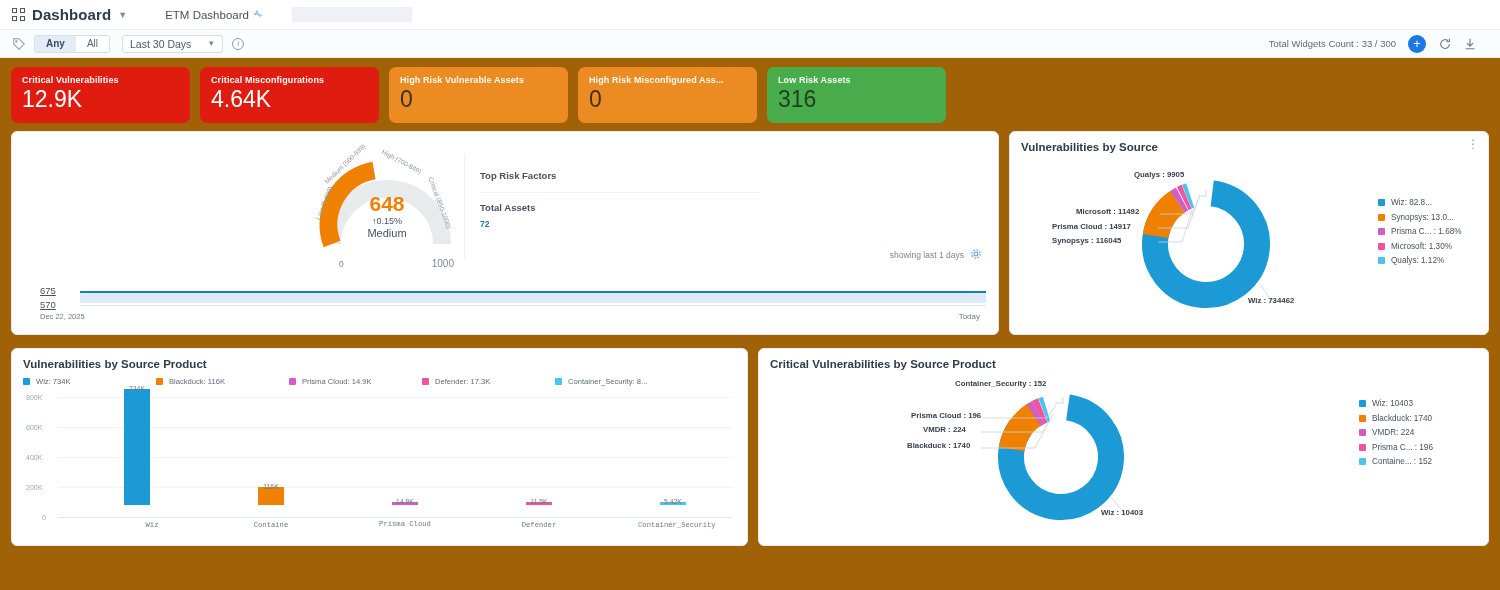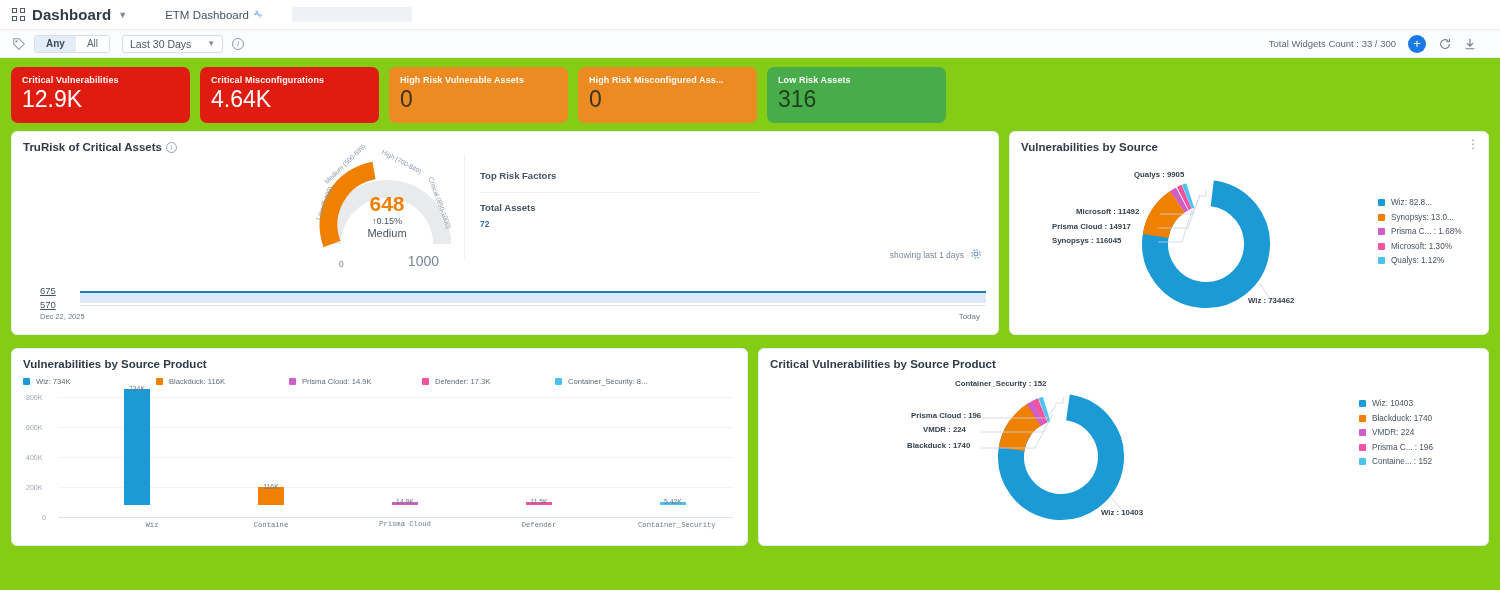--- a/index.html
+++ b/index.html
@@ -3,21 +3,21 @@
 <meta charset="utf-8">
 <style>
   * { box-sizing: border-box; margin: 0; padding: 0; }
   html, body {
     width: 1500px; height: 590px;
     font-family: "Liberation Sans", sans-serif;
     background: #f4f6f9;
     overflow: hidden;
     color: #33404d;
   }
-  .app { position: relative; width: 1500px; height: 590px; background: #84cc16; }
+  .app { position: relative; width: 1500px; height: 590px; background: #a16207; }
 
   
   .titlebar {
     height: 30px; background: #ffffff; display: flex; align-items: center;
     padding: 0 12px; border-bottom: 1px solid #e7ecf2;
   }
   .grid-icon { width: 13px; height: 13px; display:inline-block; position: relative; margin-right: 7px; }
   .grid-icon i { position:absolute; border:1px solid #4a5a6a; display:block; }
   .grid-icon i:nth-child(1){ left:0; top:0; width:5px; height:5px; }
   .grid-icon i:nth-child(2){ right:0; top:0; width:5px; height:5px; }
@@ -74,21 +74,21 @@
   }
   .kebab { position:absolute; right: 9px; top: 8px; color:#8b98a6; font-size: 12px; line-height: 8px; letter-spacing: 0; }
 
   
   .gaugewrap { position: absolute; left: 300px; top: 12px; width: 150px; height: 125px; }
   .gtxt { position: absolute; left: 0; right: 0; text-align: center; }
   .gnum { top: 48px; font-size: 21px; font-weight: 700; color: #f08000; }
   .gdelta { top: 72px; font-size: 9px; color: #46525f; }
   .gsev { top: 83px; font-size: 11px; color: #46525f; }
   .gmin { position:absolute; left: 27px; bottom: 0; font-size: 8.5px; color:#7a8794; }
-  .gmax { position:absolute; right: 23px; bottom: 0; font-size: 14px; color:#7a8794; }
+  .gmax { position:absolute; right: 8px; bottom: 0; font-size: 10px; color:#7a8794; }
   .arclbl { position:absolute; font-size: 6.6px; color: #8b98a6; white-space: nowrap; }
 
   
   .rf { position: absolute; left: 468px; top: 38px; width: 280px; }
   .rf h4 { font-size: 9.5px; color: #46525f; font-weight: 700; margin-bottom: 8px; }
   .rfgrid { display: grid; grid-template-columns: 30px 105px 28px auto; row-gap: 7px; align-items: baseline; }
   .rfn { font-size: 8.5px; color: #2b6cb8; font-weight: 700; }
   .rft { font-size: 8.5px; color: #6c7a88; }
   .rfsep { border-top: 1px solid #eef1f5; margin: 11px 0 9px 0; }
   .rf .ta { font-size: 9.5px; color: #46525f; font-weight: 700; }
@@ -189,23 +189,20 @@
     </div>
     <div class="kpi" style="background:#49ac4b">
       <div class="lbl">Low Risk Assets</div>
       <div class="val" style="color:#20401f">316</div>
     </div>
   </div>
 
   <div class="row">
 
     <div class="card" style="width:988px;height:204px">
-      <div class="card-title">
-        <span>TruRisk of Critical Assets</span><span class="ii">i</span>
-      </div>
 
       <div class="gaugewrap">
         <svg width="150" height="112" viewBox="0 0 150 112">
           <path d="M20 100 A55 55 0 1 1 130 100" fill="none" stroke="#e8eaec" stroke-width="18" stroke-linecap="butt"></path>
           <path d="M20 100 A55 55 0 0 1 62 26.5" fill="none" stroke="#f08000" stroke-width="18" stroke-linecap="butt"></path>
         </svg>
         <div class="gtxt gnum">648</div>
         <div class="gtxt gdelta">↑0.15%</div>
         <div class="gtxt gsev">Medium</div>
         <div class="gmin">0</div>

